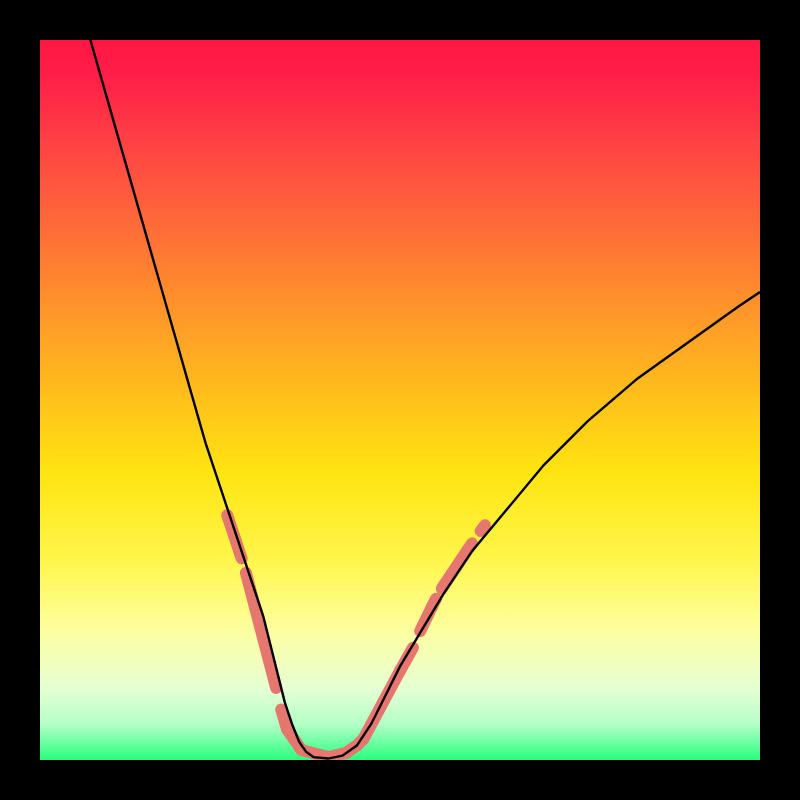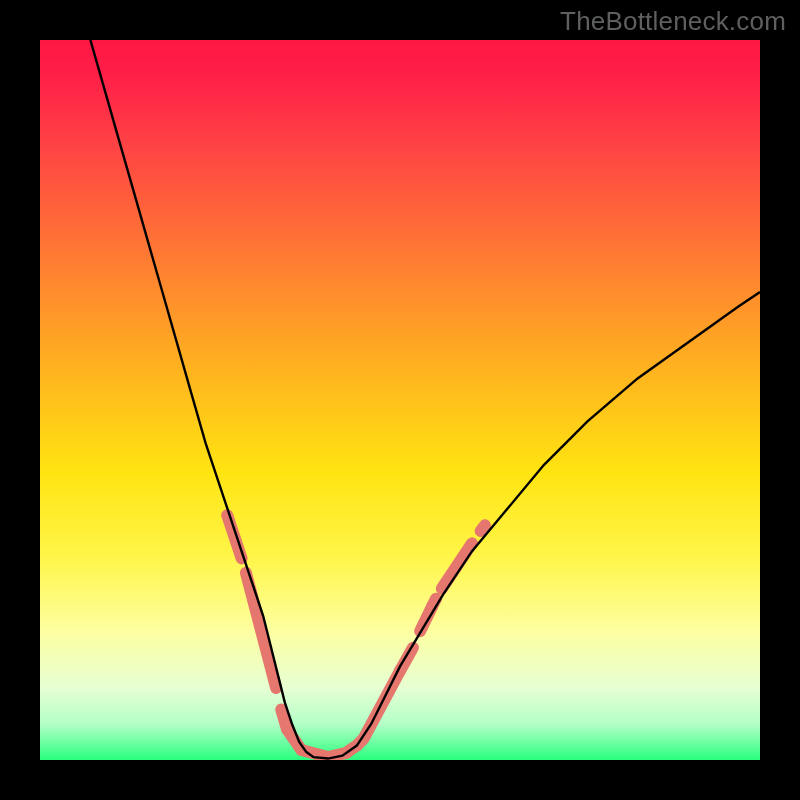--- a/index.html
+++ b/index.html
@@ -37,21 +37,20 @@
   .plot svg {
     display: block;
     width: 720px;
     height: 720px;
   }
 </style>
 </head>
 <body>
 
 <div class="frame">
-  <div class="watermark">TheBottleneck.com</div>
 
   <div class="plot">
     <svg id="chart-svg" viewBox="0 0 720 720" preserveAspectRatio="none">
       <defs>
         <linearGradient id="bg-grad" x1="0" y1="0" x2="0" y2="1">
             <stop offset="0%" stop-color="#ff1744"></stop>
             <stop offset="5%" stop-color="#ff1f48"></stop>
             <stop offset="15%" stop-color="#ff4444"></stop>
             <stop offset="30%" stop-color="#ff7a33"></stop>
             <stop offset="45%" stop-color="#ffb020"></stop>

